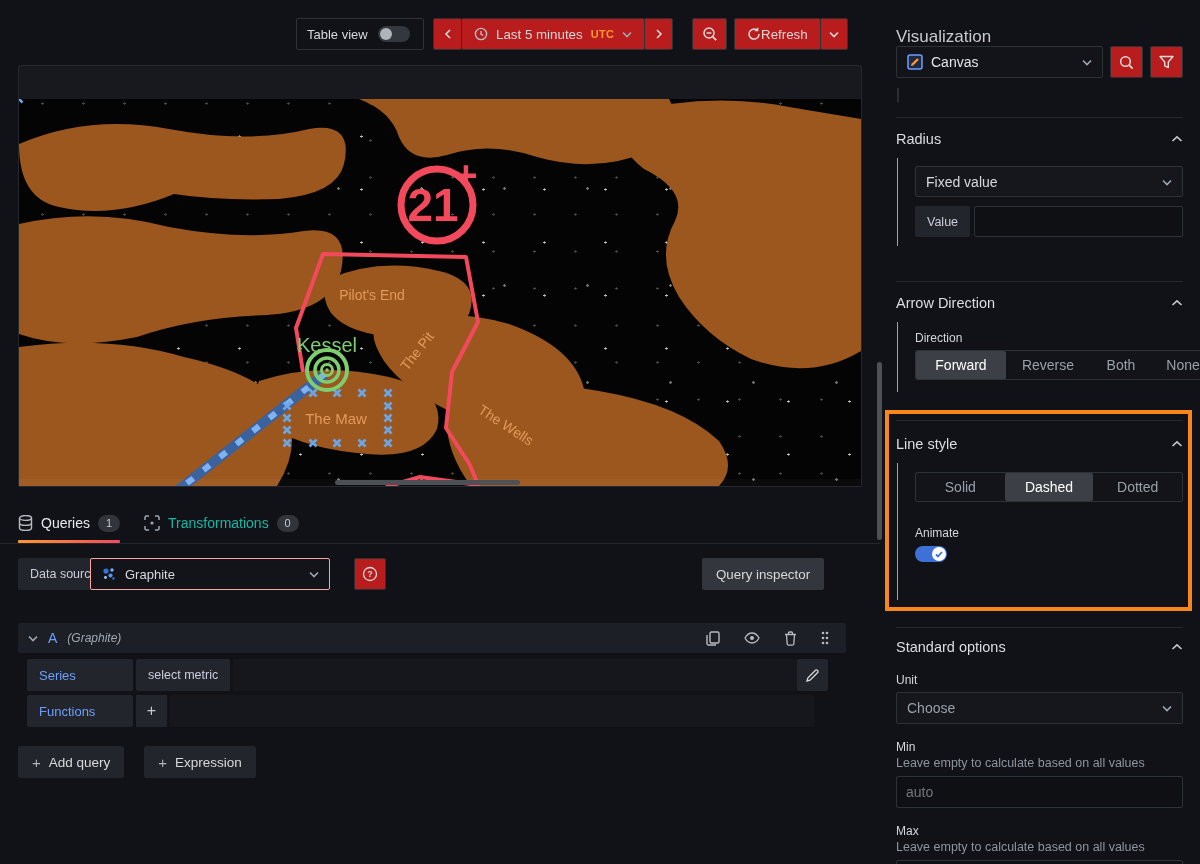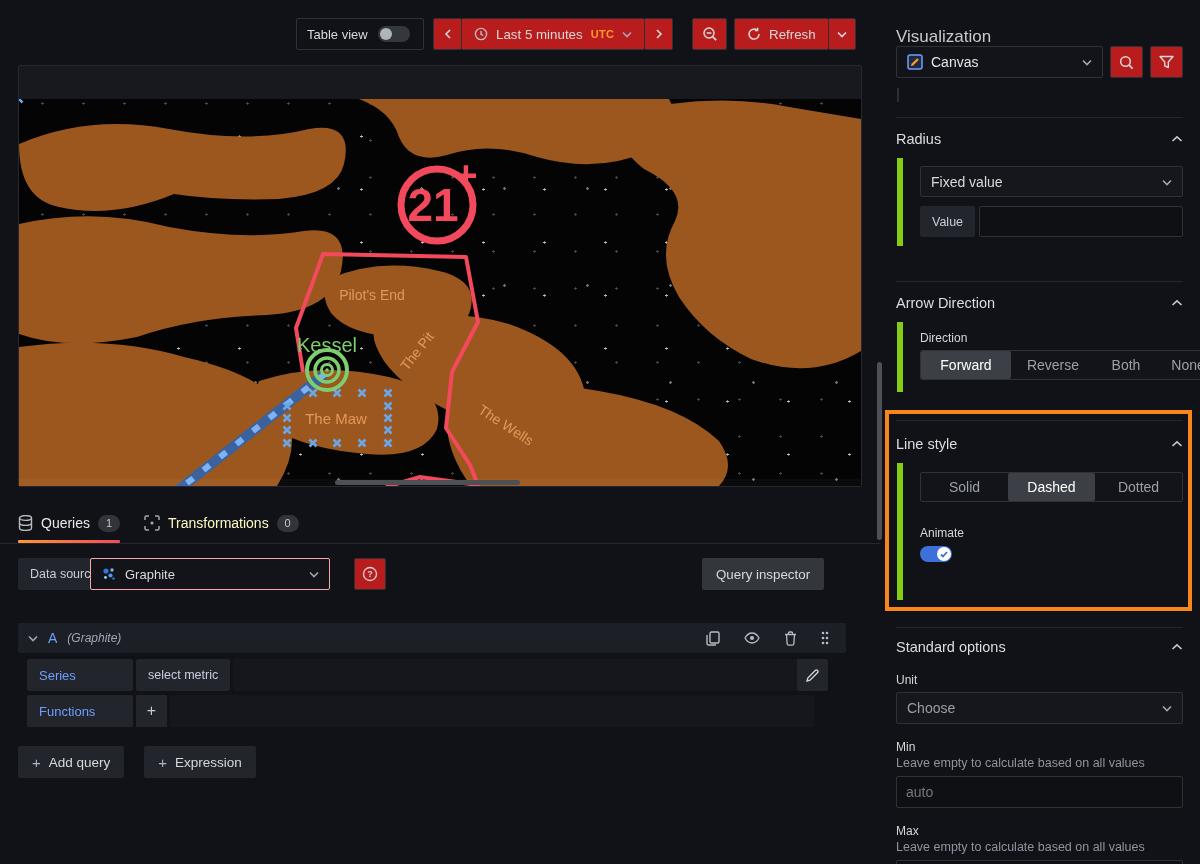--- a/index.html
+++ b/index.html
@@ -21,21 +21,21 @@
   .toggle-off .knob { position:absolute; left:2px; top:2px; width:12px; height:12px; border-radius:50%; background:#aeb4ba; }
   .timegroup { position:absolute; left:433px; top:0; display:flex; }
   .timegroup .btn { height:32px; }
   .timegroup .btn + .btn { margin-left:-1px; }
   .tg-prev,.tg-next { width:29px; }
   .tg-main { padding:0 12px; gap:8px; }
   .utc { color:#ff9830; font-size:11px; font-weight:700; letter-spacing:.3px; }
   .zoomout { position:absolute; left:692px; top:0; width:35px; height:32px; }
   .refreshgroup { position:absolute; left:734px; top:0; display:flex; }
   .refreshgroup .btn { height:32px; }
-  .rf-main { padding:0 12px; gap:8px; }
+  .rf-main { padding:0 12px; }
   .rf-caret { width:28px; margin-left:-1px; }
 
   
   .panel { position:absolute; left:18px; top:65px; width:844px; height:422px; background:#17191e; border:1px solid #25282e; border-radius:2px; }
   .panel-header { height:33px; display:flex; align-items:center; gap:8px; padding:0 12px; }
   .panel-title { font-size:14px; color:#d8d9da; }
   .canvas { position:absolute; left:0; top:33px; width:842px; height:387px; overflow:hidden; background-color:#040405;
     background-image:
       radial-gradient(rgba(255,255,255,.75) 1px, transparent 1.4px),
       radial-gradient(rgba(255,255,255,.45) 1px, transparent 1.4px),
@@ -54,21 +54,21 @@
   .maplabel { position:absolute; transform:translate(-50%,-50%); color:var(--c-map_label_orange,#e2995a); white-space:nowrap; }
   .lbl-kessel { color:var(--c-map_green,#7ece6f); font-size:20px; }
   .hscroll-track { position:absolute; left:0; bottom:0; width:100%; height:7px; background:rgba(255,255,255,.03); }
   .hscroll { position:absolute; left:316px; top:381px; width:185px; height:5px; background:#4d5156; border-radius:3px; }
 
   
   .tabsrow { position:absolute; left:18px; top:506px; height:34px; display:flex; align-items:center; gap:24px; }
   .tab { display:flex; align-items:center; gap:8px; height:34px; position:relative; cursor:pointer; }
   .tab .tlabel { font-size:14px; }
   .tab-active .tlabel { color:#e8e9ea; }
-  .tab-inactive .tlabel, .tab-inactive svg { color:#fef9c3; }
+  .tab-inactive .tlabel, .tab-inactive svg { color:#14b8a6; }
   .badge { min-width:22px; height:17px; padding:0 7px; border-radius:9px; background:#31343b; color:#c7c9cc; font-size:11px; display:flex; align-items:center; justify-content:center; }
   .tab-underline { position:absolute; left:0; bottom:-3px; width:100%; height:3px; background:linear-gradient(90deg,#ff9830,#f2495c); border-radius:1px; }
   .tabs-divider { top:543px; left:0; width:880px; }
 
   
   .qtoolbar { position:absolute; left:18px; top:558px; height:32px; width:844px; }
   .ds-label { position:absolute; left:0; top:0; height:32px; font-size:12.5px; }
   .ds-select { position:absolute; left:72px; top:0; width:240px; height:32px; background:#121419; border:1px solid #fca5a5; border-radius:2px; display:flex; align-items:center; gap:8px; padding:0 10px; cursor:pointer; }
   .ds-select .caret { margin-left:auto; }
   .helpbtn { position:absolute; left:336px; top:0; width:32px; height:32px; }
@@ -103,21 +103,21 @@
   .viz-label { position:absolute; top:27px; left:0; }
   .viz-row { position:absolute; top:46px; left:0; right:17px; height:32px; display:flex; gap:7px; }
   .viz-select { flex:1; height:32px; background:#121419; border:1px solid #2c3235; border-radius:2px; display:flex; align-items:center; gap:8px; padding:0 10px; cursor:pointer; }
   .viz-select .vname { font-size:14px; color:#e3e4e6; }
   .viz-select .caret { margin-left:auto; }
   .sqbtn { width:33px; height:32px; }
   .sb-tick { position:absolute; left:1px; top:88px; width:2px; height:14px; background:#2a2d33; }
   .sb-divider { left:0; right:17px; }
   .sec-header { position:absolute; left:0; right:17px; height:18px; display:flex; align-items:center; justify-content:space-between; cursor:pointer; }
   .sec-title { font-size:14.5px; font-weight:500; color:#dcdde0; }
-  .sec-content { position:absolute; left:0; right:17px; margin-left:1px; border-left:6px solid #84cc16; padding-left:17px; }
+  .sec-content { position:absolute; left:0; right:17px; margin-left:1px; border-left:1px solid #84cc16; padding-left:17px; }
   .field-label { font-size:12px; color:#d4d6d9; margin-bottom:5px; }
   .select { height:31px; background:#15171c; border:1px solid #2c3235; border-radius:2px; display:flex; align-items:center; padding:0 10px; cursor:pointer; }
   .select .sval { font-size:14px; color:#d8d9da; }
   .select .placeholder { color:#9aa0a8; }
   .select .caret { margin-left:auto; }
   .valrow { display:flex; margin-top:9px;align-items:flex-end; }
   .valrow .chip { height:31px; font-size:12.5px; }
   .valrow input { flex:1; margin-left:4px; height:31px; background:#0e1014; border:1px solid #2c3235; border-radius:2px; color:#d8d9da; padding:0 8px; font-size:13px; }
   .seg { display:flex; border:1px solid #2c3235; border-radius:2px; height:30px; background:#121419; }
   .seg .opt { display:flex; align-items:center; justify-content:center; color:#9aa0a8; font-size:14px; cursor:pointer; padding:0 4px; }

